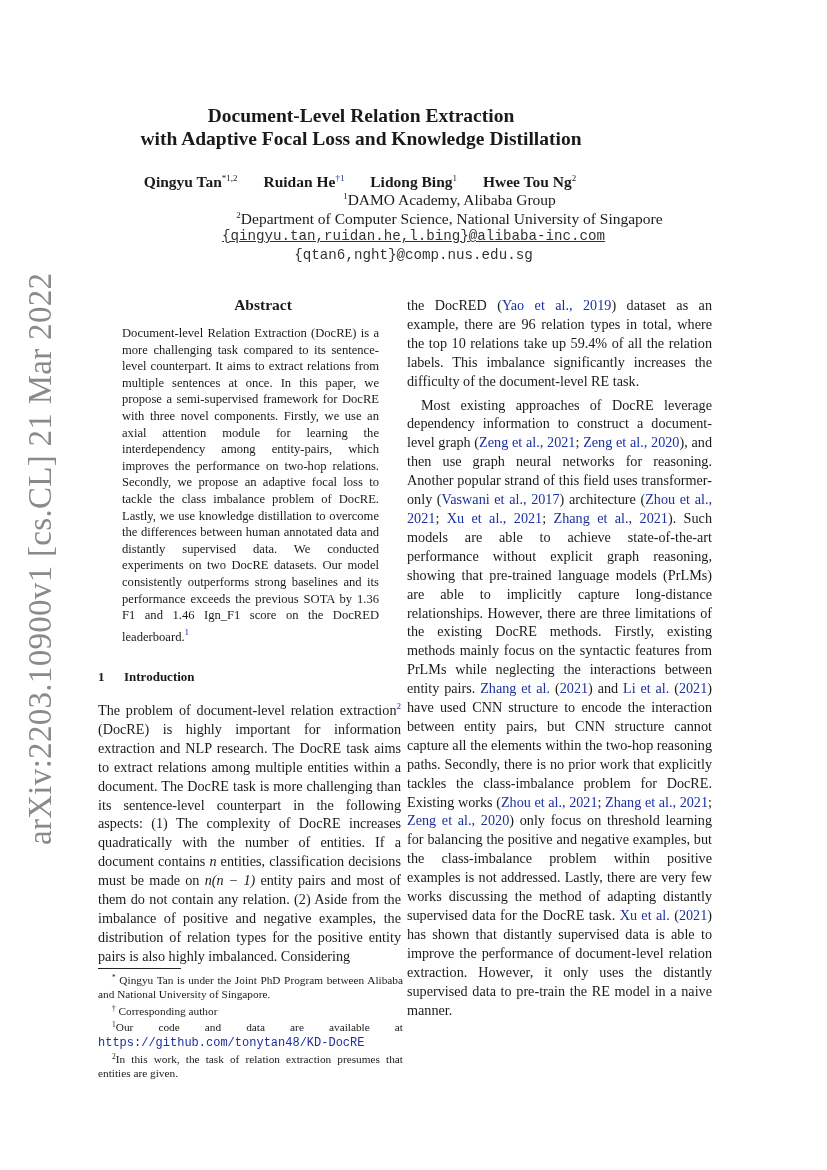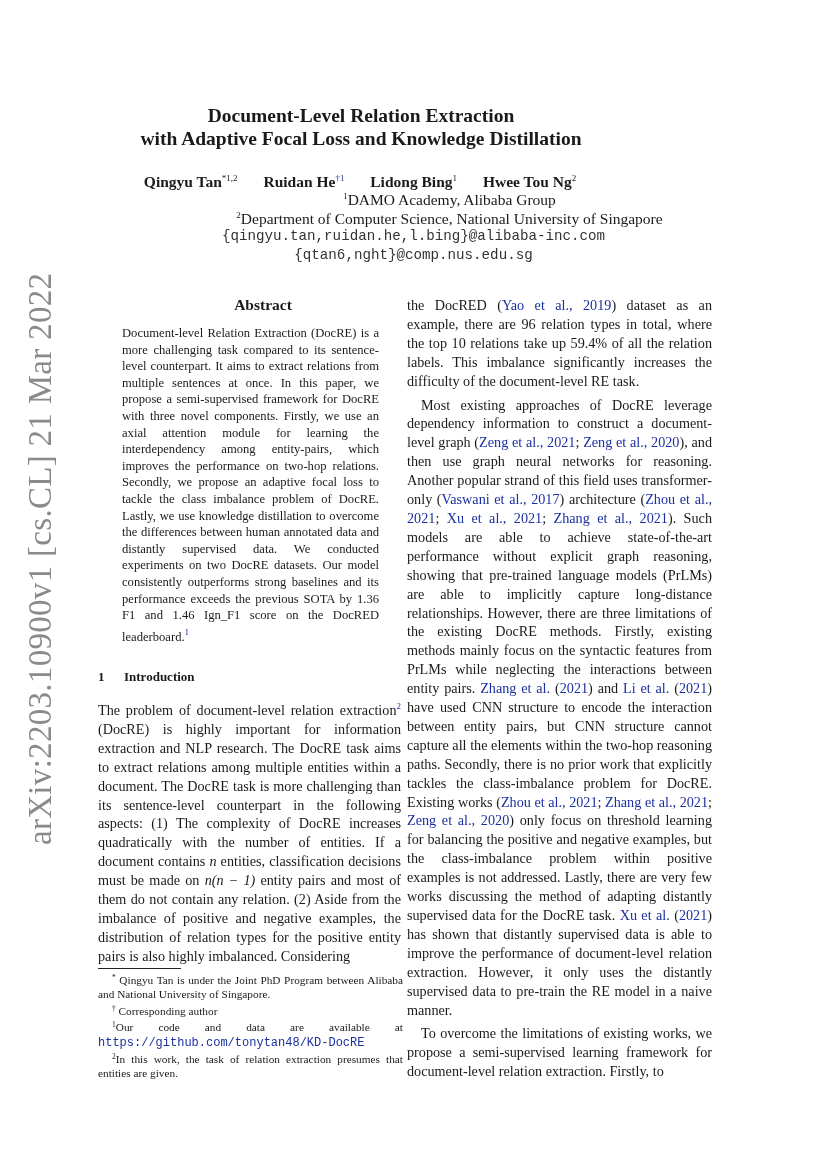--- a/index.html
+++ b/index.html
@@ -44,21 +44,21 @@
 
 <div class="authors">
   <span class="au"><span>Qingyu Tan</span><sup>*1,2</sup></span>
   <span class="au"><span>Ruidan He</span><sup class="blue">†1</sup></span>
   <span class="au"><span>Lidong Bing</span><sup>1</sup></span>
   <span class="au"><span>Hwee Tou Ng</span><sup>2</sup></span>
 </div>
 
 <div class="affil" style="top:187px;"><sup>1</sup><span>DAMO Academy, Alibaba Group</span></div>
 <div class="affil" style="top:206px;"><sup>2</sup><span>Department of Computer Science, National University of Singapore</span></div>
-<div class="email mono" style="top:227px;">{qingyu.tan,ruidan.he,l.bing}@alibaba-inc.com</div>
+<div class="email mono" style="top:227px;text-decoration:underline;">{qingyu.tan,ruidan.he,l.bing}@alibaba-inc.com</div>
 <div class="email mono" style="top:246px;">{qtan6,nght}@comp.nus.edu.sg</div>
 
 <div class="abs-head">Abstract</div>
 <div class="abs-body"><span>Document-level Relation Extraction (DocRE) is a more challenging task compared to its sentence-level counterpart.  It aims to extract relations from multiple sentences at once. In this paper, we propose a semi-supervised framework for DocRE with three novel components. Firstly, we use an axial attention module for learning the interdependency among entity-pairs, which improves the performance on two-hop relations.  Secondly, we propose an adaptive focal loss to tackle the class imbalance problem of DocRE. Lastly, we use knowledge distillation to overcome the differences between human annotated data and distantly supervised data.  We conducted experiments on two DocRE datasets.  Our model consistently outperforms strong baselines and its performance exceeds the previous SOTA by 1.36 F1 and 1.46 Ign_F1 score on the DocRED leaderboard.</span><sup class="fnref">1</sup></div>
 
 <div class="sec-head"><span class="num">1</span><span>Introduction</span></div>
 
 <div class="col left-col">
   <p><span>The problem of document-level relation extraction</span><sup class="fnref">2</sup><span> (DocRE) is highly important for information extraction and NLP research.  The DocRE task aims to extract relations among multiple entities within a document.  The DocRE task is more challenging than its sentence-level counterpart in the following aspects: (1) The complexity of DocRE increases quadratically with the number of entities. If a document contains </span><span class="math">n</span><span> entities, classification decisions must be made on </span><span class="math">n(n − 1)</span><span> entity pairs and most of them do not contain any relation. (2) Aside from the imbalance of positive and negative examples, the distribution of relation types for the positive entity pairs is also highly imbalanced. Considering</span></p>
 </div>
@@ -67,14 +67,13 @@
 <div class="footnotes">
   <p class="fn"><sup>*</sup><span> Qingyu Tan is under the Joint PhD Program between Alibaba and National University of Singapore.</span></p>
   <p class="fn"><sup>†</sup><span> Corresponding author</span></p>
   <p class="fn"><sup>1</sup><span>Our code and data are available at </span><span class="link">https://github.com/tonytan48/KD-DocRE</span></p>
   <p class="fn"><sup>2</sup><span>In this work, the task of relation extraction presumes that entities are given.</span></p>
 </div>
 
 <div class="col right-col">
   <p><span>the DocRED (</span><span class="cite">Yao et al., 2019</span><span>) dataset as an example, there are 96 relation types in total, where the top 10 relations take up 59.4% of all the relation labels. This imbalance significantly increases the difficulty of the document-level RE task.</span></p>
   <p class="indent"><span>Most existing approaches of DocRE leverage dependency information to construct a document-level graph (</span><span class="cite">Zeng et al., 2021</span>; <span class="cite">Zeng et al., 2020</span><span>), and then use graph neural networks for reasoning.  Another popular strand of this field uses transformer-only (</span><span class="cite">Vaswani et al., 2017</span><span>) architecture (</span><span class="cite">Zhou et al., 2021</span>; <span class="cite">Xu et al., 2021</span>; <span class="cite">Zhang et al., 2021</span><span>). Such models are able to achieve state-of-the-art performance without explicit graph reasoning, showing that pre-trained language models (PrLMs) are able to implicitly capture long-distance relationships.  However, there are three limitations of the existing DocRE methods.  Firstly, existing methods mainly focus on the syntactic features from PrLMs while neglecting the interactions between entity pairs. </span><span class="cite">Zhang et al.</span> (<span class="cite">2021</span>)<span> and </span><span class="cite">Li et al.</span> (<span class="cite">2021</span>)<span> have used CNN structure to encode the interaction between entity pairs, but CNN structure cannot capture all the elements within the two-hop reasoning paths.  Secondly, there is no prior work that explicitly tackles the class-imbalance problem for DocRE. Existing works (</span><span class="cite">Zhou et al., 2021</span>; <span class="cite">Zhang et al., 2021</span>; <span class="cite">Zeng et al., 2020</span><span>) only focus on threshold learning for balancing the positive and negative examples, but the class-imbalance problem within positive examples is not addressed.  Lastly, there are very few works discussing the method of adapting distantly supervised data for the DocRE task. </span><span class="cite">Xu et al.</span> (<span class="cite">2021</span>)<span> has shown that distantly supervised data is able to improve the performance of document-level relation extraction.  However, it only uses the distantly supervised data to pre-train the RE model in a naive manner.</span></p>
-  <p class="indent"><span>To overcome the limitations of existing works, we propose a semi-supervised learning framework for document-level relation extraction. Firstly, to</span></p>
 </div>
 
 </body></html>

